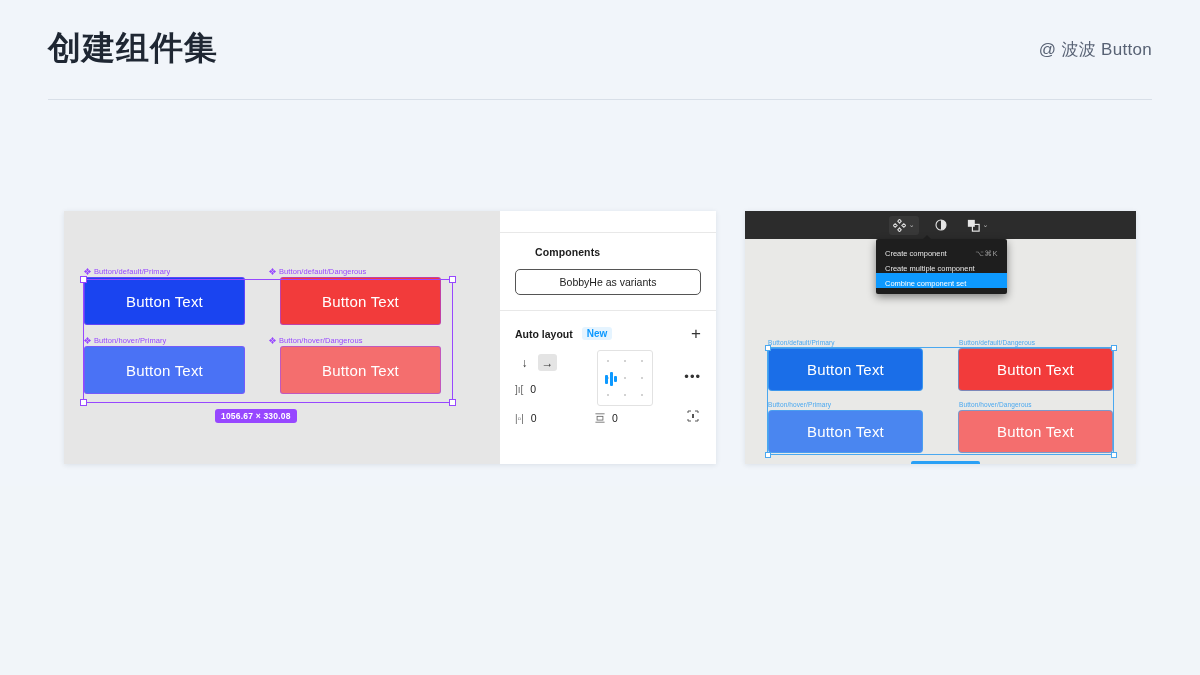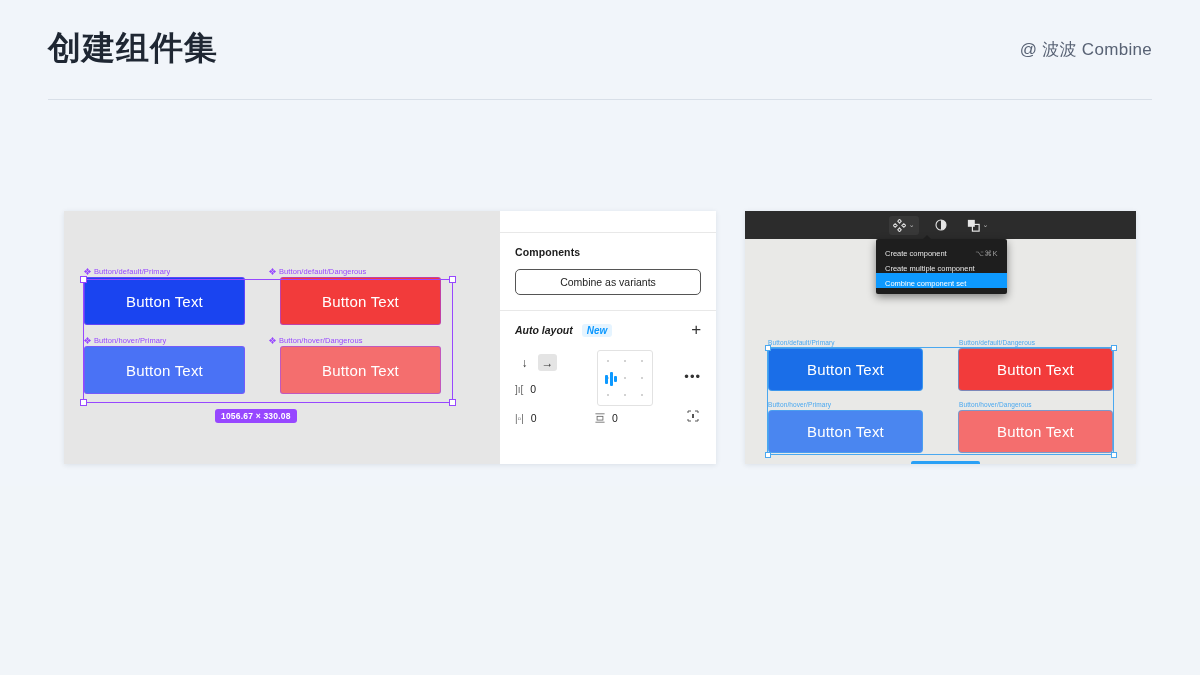--- a/index.html
+++ b/index.html
@@ -56,28 +56,28 @@
 
   .dimA {
     position: absolute; background: #9747ff; color: #fff; font-size: 8.5px; font-weight: 700;
     padding: 2px 6px; border-radius: 3px; white-space: nowrap; letter-spacing: .2px;
   }
 
   
   .panelA { position: relative; width: 217px; height: 253px; background: #fff; border-left: 1px solid #e6e6e6; }
   .pa-top { height: 22px; border-bottom: 1px solid #e8e8e8; }
   .pa-sec { padding: 13px 15px 15px 15px; border-bottom: 1px solid #e8e8e8; }
-  .pa-h { font-size: 10.5px; font-weight: 700; color: #1c1c1c; letter-spacing: .1px; }
+  .pa-h { font-size: 10.5px; font-weight: 700; color: #1c1c1c; letter-spacing: .1px; margin-left: 20px; }
   .combine {
     margin-top: 11px; width: 100%; height: 26px; border: 1px solid #555; border-radius: 5px;
     background: #fff; font-size: 10.5px; color: #222; display: flex; align-items: center; justify-content: center;
     font-family: "Liberation Sans", sans-serif; cursor: pointer;
   }
   .pa-sec2 { padding: 13px 15px 12px 15px; }
-  .al-head { display: flex; align-items: flex-start; height: 16px; font-style: italic; }
+  .al-head { display: flex; align-items: flex-end; height: 16px; }
   .al-t { font-size: 10.5px; font-weight: 700; color: #1c1c1c; }
   .al-new { margin-left: 9px; font-size: 10px; font-weight: 700; color: #0d99ff; background: #e5f4ff;
             padding: 1px 5px; border-radius: 3px; }
   .al-plus { margin-left: auto; font-size: 17px; color: #333; line-height: 12px; cursor: pointer; }
 
   .al-body { position: relative; margin-top: 10px; height: 82px; }
   .dirbtn { position: absolute; width: 19px; height: 17px; display: flex; align-items: center; justify-content: center;
             font-size: 12px; color: #333; border-radius: 3px; }
   .dirbtn.on { background: #e4e4e4; }
   .fld { position: absolute; display: flex; align-items: center; gap: 7px; font-size: 10.5px; color: #222; }
@@ -121,21 +121,21 @@
   .dimB { position: absolute; background: #2aa0f5; color: #fff; font-size: 7.5px; font-weight: 700;
           padding: 2px 5px; border-radius: 2px; white-space: nowrap; }
 </style>
 </head>
 <body>
 
 <div class="page">
 
   <div class="header">
     <div class="title">创建组件集</div>
-    <div class="handle">@ 波波 Combine</div>
+    <div class="handle">@ 波波 Button</div>
     <div class="hdr-rule"></div>
   </div>
 
   <div class="shotA">
 
     <div class="canvasA">
 
       <div class="clbl" style="left:20px; top:56px;">
         <svg class="dia" viewBox="0 0 10 10">
           <path d="M5 0 L7 2.4 L5 4.8 L3 2.4 Z M5 5.2 L7 7.6 L5 10 L3 7.6 Z M0 5 L2.4 3 L4.8 5 L2.4 7 Z M5.2 5 L7.6 3 L10 5 L7.6 7 Z" fill="#9747ff"></path>
@@ -182,21 +182,21 @@
       </div>
 
       <div class="dimA" style="left:151px; top:198px;">1056.67 × 330.08</div>
     </div>
 
     <div class="panelA">
       <div class="pa-top"></div>
 
       <div class="pa-sec">
         <div class="pa-h">Components</div>
-        <div class="combine">Combine as variants</div>
+        <div class="combine">BobbyHe as variants</div>
       </div>
 
       <div class="pa-sec2">
         <div class="al-head">
           <span class="al-t">Auto layout</span>
           <span class="al-new">New</span>
           <span class="al-plus">+</span>
         </div>
 
         <div class="al-body">

